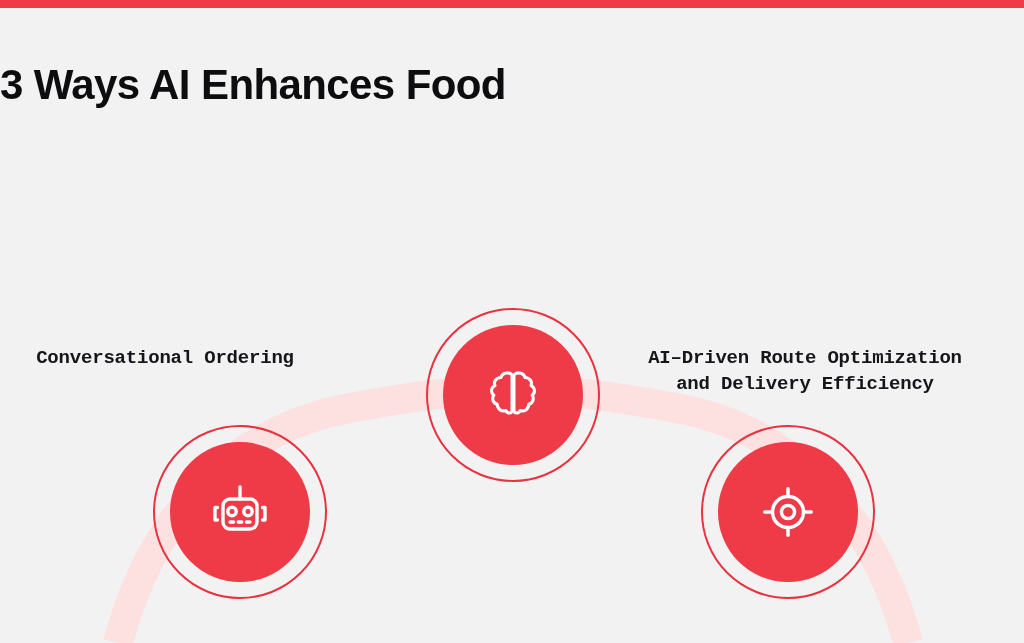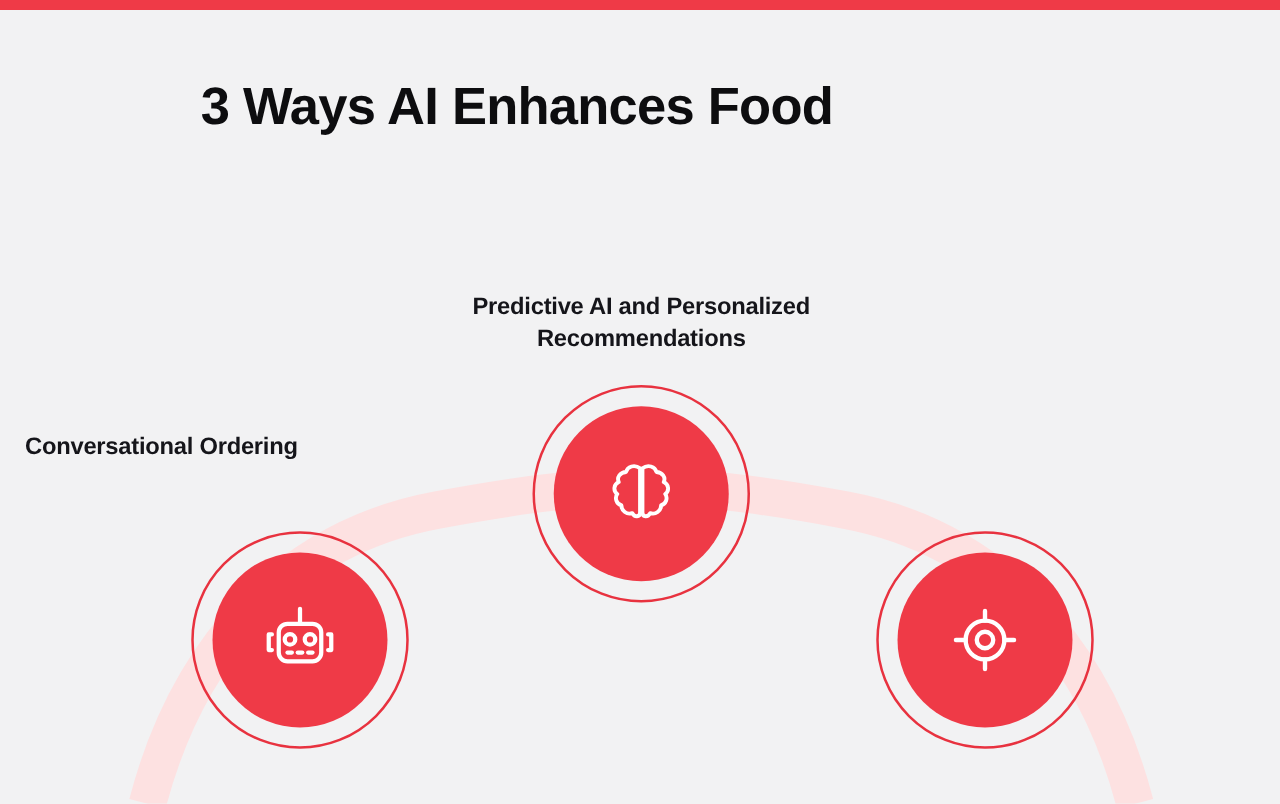--- a/index.html
+++ b/index.html
@@ -38,21 +38,21 @@
     width: 1024px;
     height: 643px;
     pointer-events: none;
   }
   
   #title-block {
     position: absolute;
     left: 0;
     top: 55px;
     width: 827px;
-    text-align: center;
+    text-align: left;
   }
   .title-line {
     display: block;
     font-size: 42px;
     line-height: 60px;
     font-weight: 700;
     letter-spacing: -0.6px;
     color: #0d0d0f;
     white-space: nowrap;
   }
@@ -82,21 +82,21 @@
   }
   
   .node-label {
     position: absolute;
     font-size: 19px;
     line-height: 26px;
     font-weight: 600;
     letter-spacing: -0.2px;
     color: #15151a;
   }
-  .label-right-align { text-align: left; }
+  .label-right-align { text-align: center; font-family: Liberation Mono, monospace; }
   .label-center-align { text-align: center; }
 </style>
 </head>
 <body>
 
 <div id="stage">
 
   <div id="top-bar"></div>
 
   <svg id="arc-layer" viewBox="0 0 1024 643" width="1024" height="643" aria-hidden="true">
@@ -155,34 +155,34 @@
                    C 49.5 14.2 52.4 18.4 50.6 22.3
                    C 54.8 24.2 55.4 29.6 51.8 32.2
                    C 54.2 35.6 52.4 40.6 48.4 41.4
                    C 48.4 46.2 43.8 49.6 39.4 48
                    C 37.6 51.6 33 51.4 33 47.4
                    Z"></path>
         </svg>
       </span>
     </div>
   </div>
-  <div class="node-label label-center-align" style="left:333px; top:233px; width:360px;">
-    <div>Predictive AI and Personalized</div>
-    <div>Recommendations</div>
-  </div>
 
   <div class="node" style="left:701px; top:425px; width:174px; height:174px;">
     <div class="ring-outer" style="width:174px; height:174px;"></div>
     <div class="disc" style="left:17px; top:17px; width:140px; height:140px;">
       <span>
         <svg width="62" height="62" viewBox="0 0 64 64" fill="none" stroke="#ffffff" stroke-width="3.6" stroke-linecap="round" stroke-linejoin="round">
           <circle cx="32" cy="32" r="16"></circle>
           <circle cx="32" cy="32" r="6.8"></circle>
           <line x1="32" y1="8" x2="32" y2="16"></line>
           <line x1="32" y1="48" x2="32" y2="56"></line>
           <line x1="8" y1="32" x2="16" y2="32"></line>
           <line x1="48" y1="32" x2="56" y2="32"></line>
         </svg>
       </span>
     </div>
   </div>
+  <div class="node-label label-right-align" style="left:640px; top:345px; width:330px;">
+    <div>AI–Driven Route Optimization</div>
+    <div>and Delivery Efficiency</div>
+  </div>
 
 </div>
 
 </body></html>

